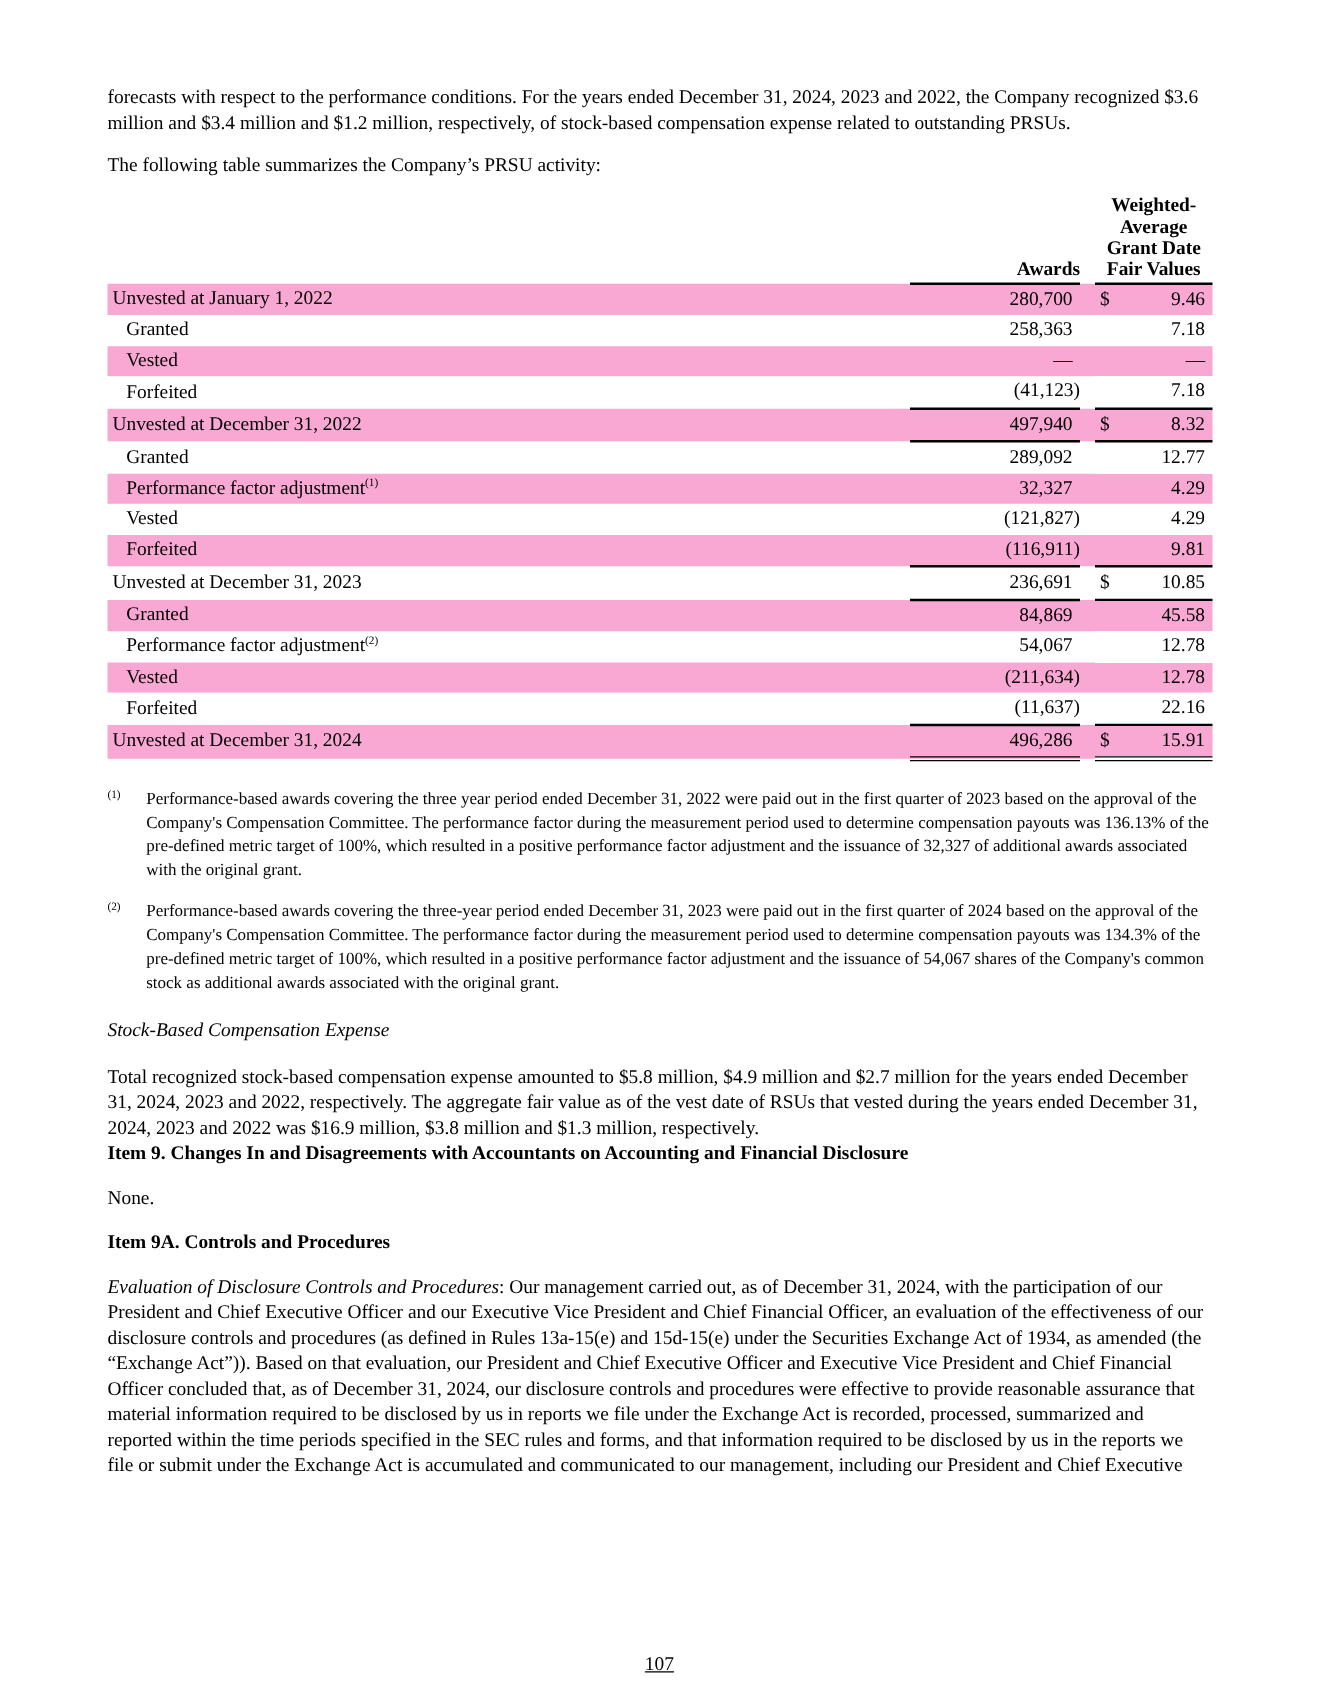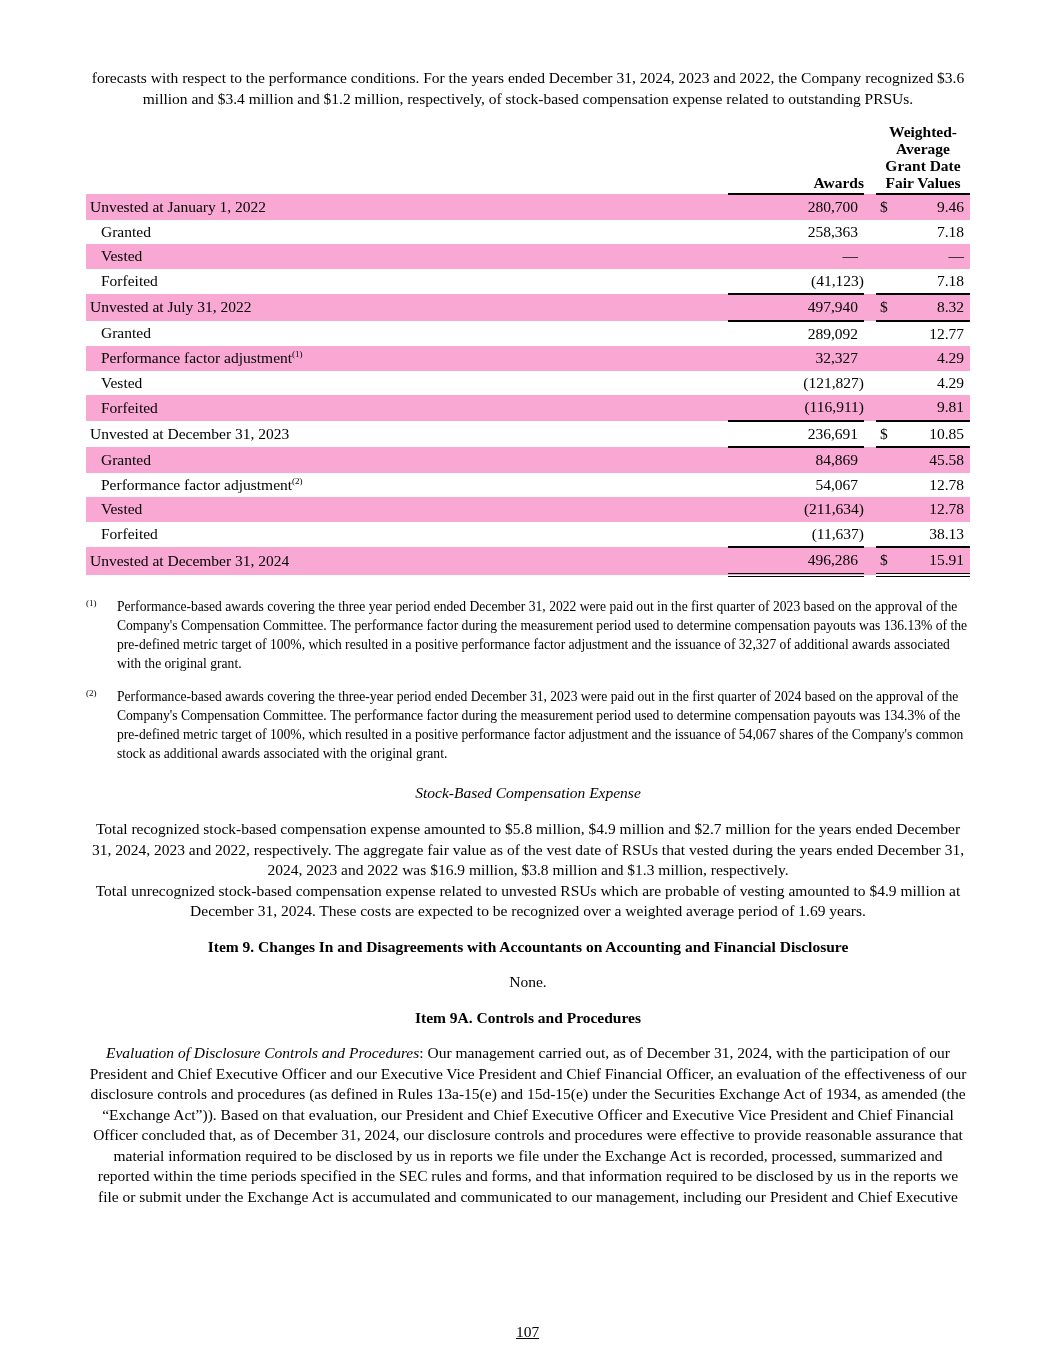--- a/index.html
+++ b/index.html
@@ -1,18 +1,18 @@
 <!DOCTYPE html>
 <html><head>
 <meta charset="utf-8">
 <style>
   html, body { margin:0; padding:0; background:#ffffff; }
   body { width:1055px; height:1365px; position:relative; font-family:"Liberation Serif", serif; color:#000; font-size:15.5px; }
   .page { position:absolute; left:86px; top:68px; width:884px; }
-  p { margin:0; line-height:20.5px;text-align:center; }
+  p { margin:0; line-height:20.5px; }
   .intro { margin-bottom:14px; }
   .tbl-caption { margin-bottom:12px; }
   table.prsu { border-collapse:collapse; width:884px; table-layout:fixed; font-size:15.5px; }
   table.prsu td { padding:0; height:24.5px; line-height:24.5px; vertical-align:middle; }
   table.prsu th { font-weight:bold; vertical-align:bottom; line-height:17px; padding:0 0 2px 0; }
   .c-label { width:622px; }
   .c-gap1 { width:20px; }
   .c-awards { width:136px; }
   .c-gap2 { width:12px; }
   .c-fv { width:94px; }
@@ -37,20 +37,21 @@
   .para { margin-bottom:15px; }
   .heading { font-weight:bold; margin-bottom:15px; }
   .eval-lead { font-style:italic; }
   .page-num { position:absolute; top:1323px; left:0; width:1055px; text-align:center; font-size:15.5px;text-decoration:underline; }
 </style>
 </head>
 <body>
 
 <div class="page">
   <p class="intro">forecasts with respect to the performance conditions. For the years ended December 31, 2024, 2023 and 2022, the Company recognized $3.6 million and $3.4 million and $1.2 million, respectively, of stock-based compensation expense related to outstanding PRSUs.</p>
+  <p class="tbl-caption">The following table summarizes the Company’s PRSU activity:</p>
 
   <table class="prsu">
     <colgroup>
       <col class="c-label">
         <col class="c-gap1">
         <col class="c-awards">
         <col class="c-gap2">
         <col class="c-fv">
     </colgroup>
     <thead>
@@ -90,21 +91,21 @@
         <td class="fv-cell"><span>—</span></td>
       </tr>
       <tr>
         <td class="label indent">Forfeited</td>
           <td></td>
         <td class="awards-cell"><span class="v">(41,123)</span></td>
           <td></td>
         <td class="fv-cell"><span>7.18</span></td>
       </tr>
       <tr class="shade rule-top">
-        <td class="label">Unvested at July 31, 2022</td>
+        <td class="label">Unvested at December 31, 2022</td>
           <td></td>
         <td class="awards-cell"><span class="v pos">497,940</span></td>
           <td></td>
         <td class="fv-cell"><span class="dollar">$</span><span>8.32</span></td>
       </tr>
       <tr class="rule-top">
         <td class="label indent">Granted</td>
           <td></td>
         <td class="awards-cell"><span class="v pos">289,092</span></td>
           <td></td>
@@ -157,21 +158,21 @@
           <td></td>
         <td class="awards-cell"><span class="v">(211,634)</span></td>
           <td></td>
         <td class="fv-cell"><span>12.78</span></td>
       </tr>
       <tr>
         <td class="label indent">Forfeited</td>
           <td></td>
         <td class="awards-cell"><span class="v">(11,637)</span></td>
           <td></td>
-        <td class="fv-cell"><span>38.13</span></td>
+        <td class="fv-cell"><span>22.16</span></td>
       </tr>
       <tr class="shade rule-top dbl">
         <td class="label">Unvested at December 31, 2024</td>
           <td></td>
         <td class="awards-cell"><span class="v pos">496,286</span></td>
           <td></td>
         <td class="fv-cell"><span class="dollar">$</span><span>15.91</span></td>
       </tr>
     </tbody>
   </table>
@@ -182,21 +183,20 @@
       <span class="fn-text">Performance-based awards covering the three year period ended December 31, 2022 were paid out in the first quarter of 2023 based on the approval of the Company's Compensation Committee. The performance factor during the measurement period used to determine compensation payouts was 136.13% of the pre-defined metric target of 100%, which resulted in a positive performance factor adjustment and the issuance of 32,327 of additional awards associated with the original grant.</span>
     </div>
     <div class="fn">
       <span class="fn-mark">(2)</span>
       <span class="fn-text">Performance-based awards covering the three-year period ended December 31, 2023 were paid out in the first quarter of 2024 based on the approval of the Company's Compensation Committee. The performance factor during the measurement period used to determine compensation payouts was 134.3% of the pre-defined metric target of 100%, which resulted in a positive performance factor adjustment and the issuance of 54,067 shares of the Company's common stock as additional awards associated with the original grant.</span>
     </div>
   </div>
 
   <p class="section-title">Stock-Based Compensation Expense</p>
   <p>Total recognized stock-based compensation expense amounted to $5.8 million, $4.9 million and $2.7 million for the years ended December 31, 2024, 2023 and 2022, respectively. The aggregate fair value as of the vest date of RSUs that vested during the years ended December 31, 2024, 2023 and 2022 was $16.9 million, $3.8 million and $1.3 million, respectively.</p>
-  <p class="para">Total unrecognized stock-based compensation expense related to unvested RSUs which are probable of vesting amounted to $4.9 million at December 31, 2024. These costs are expected to be recognized over a weighted average period of 1.69 years.</p>
 
   <p class="heading">Item 9. Changes In and Disagreements with Accountants on Accounting and Financial Disclosure</p>
   <p class="para">None.</p>
 
   <p class="heading">Item 9A. Controls and Procedures</p>
   <p><span class="eval-lead">Evaluation of Disclosure Controls and Procedures</span><span>: Our management carried out, as of December 31, 2024, with the participation of our President and Chief Executive Officer and our Executive Vice President and Chief Financial Officer, an evaluation of the effectiveness of our disclosure controls and procedures (as defined in Rules 13a-15(e) and 15d-15(e) under the Securities Exchange Act of 1934, as amended (the “Exchange Act”)). Based on that evaluation, our President and Chief Executive Officer and Executive Vice President and Chief Financial Officer concluded that, as of December 31, 2024, our disclosure controls and procedures were effective to provide reasonable assurance that material information required to be disclosed by us in reports we file under the Exchange Act is recorded, processed, summarized and reported within the time periods specified in the SEC rules and forms, and that information required to be disclosed by us in the reports we file or submit under the Exchange Act is accumulated and communicated to our management, including our President and Chief Executive</span></p>
 </div>
 
 <div class="page-num">107</div>
 

